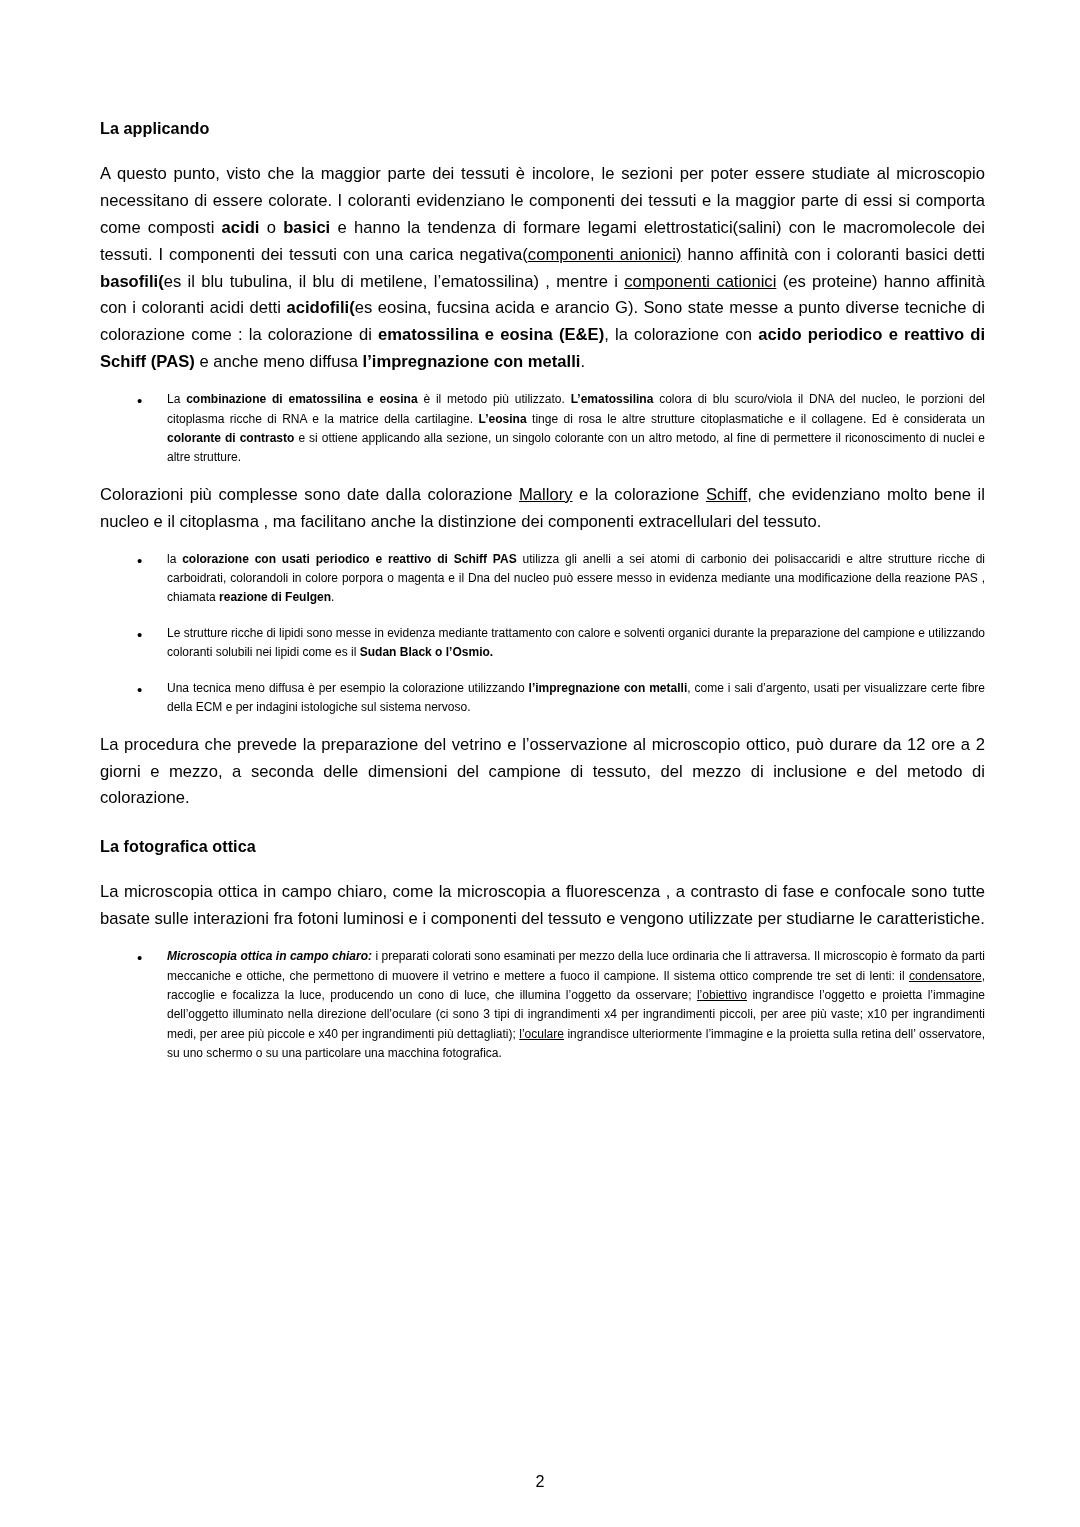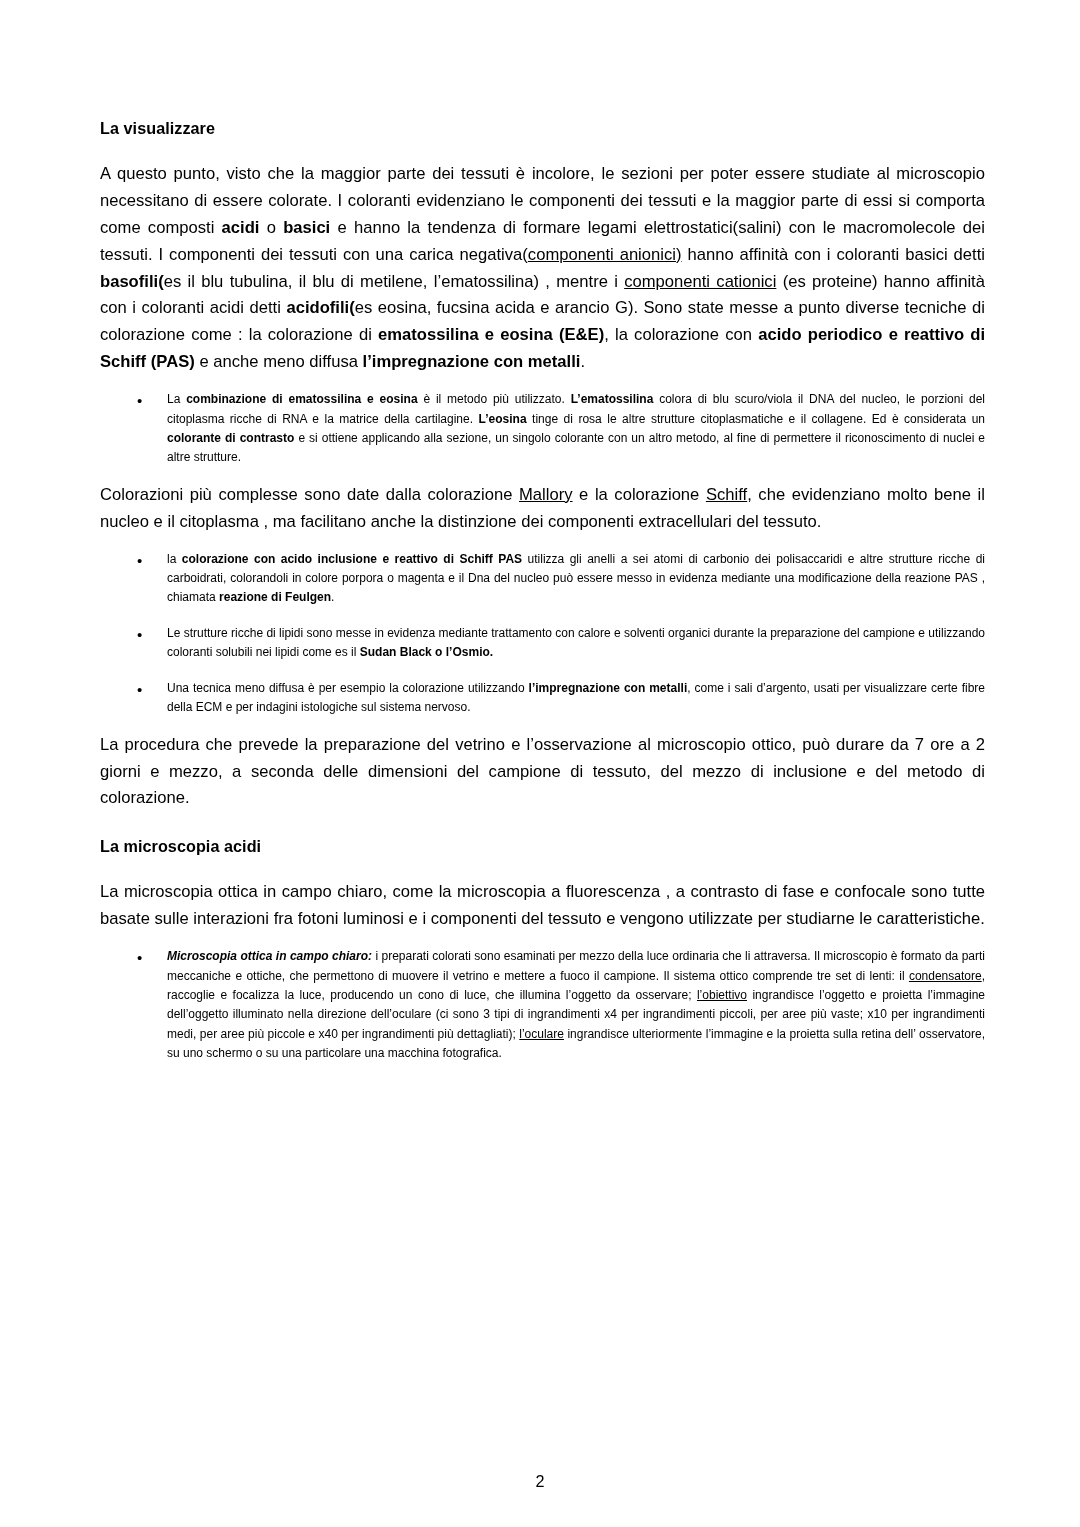--- a/index.html
+++ b/index.html
@@ -86,41 +86,41 @@
     line-height: 1;
     color: #000000;
   }
 </style>
 </head>
 <body>
 
 <div class="page">
   <div class="doc-body">
 
-    <h2 class="heading">La visualizzare</h2>
+    <h2 class="heading">La applicando</h2>
 
     <p class="para">A questo punto, visto che la maggior parte dei tessuti è incolore, le sezioni per poter essere studiate al microscopio necessitano di essere colorate. I coloranti evidenziano le componenti dei tessuti e la maggior parte di essi si comporta come composti <b>acidi</b> o <b>basici</b> e hanno la tendenza di formare legami elettrostatici(salini) con le macromolecole dei tessuti. I componenti dei tessuti con una carica negativa(<u>componenti anionici)</u> hanno affinità con i coloranti basici detti <b>basofili(</b>es il blu tubulina, il blu di metilene, l’ematossilina) , mentre i <u>componenti cationici</u> (es proteine) hanno affinità con i coloranti acidi detti <b>acidofili(</b>es eosina, fucsina acida e arancio G). Sono state messe a punto diverse tecniche di colorazione come : la colorazione di <b>ematossilina e eosina (E&amp;E)</b>, la colorazione con <b>acido periodico e reattivo di Schiff (PAS)</b> e anche meno diffusa <b>l’impregnazione con metalli</b>.</p>
 
     <ul class="bullets">
       <li>La <b>combinazione di ematossilina e eosina</b> è il metodo più utilizzato. <b>L’ematossilina</b> colora di blu scuro/viola il DNA del nucleo, le porzioni del citoplasma ricche di RNA e la matrice della cartilagine. <b>L’eosina</b> tinge di rosa le altre strutture citoplasmatiche e il collagene. Ed è considerata un <b>colorante di contrasto</b> e si ottiene applicando alla sezione, un singolo colorante con un altro metodo, al fine di permettere il riconoscimento di nuclei e altre strutture.</li>
     </ul>
 
     <p class="para">Colorazioni più complesse sono date dalla colorazione <u>Mallory</u> e la colorazione <u>Schiff</u>, che evidenziano molto bene il nucleo e il citoplasma , ma facilitano anche la distinzione dei componenti extracellulari del tessuto.</p>
 
     <ul class="bullets">
-      <li>la <b>colorazione con acido inclusione e reattivo di Schiff PAS</b> utilizza gli anelli a sei atomi di carbonio dei polisaccaridi e altre strutture ricche di carboidrati, colorandoli in colore porpora o magenta e il Dna del nucleo può essere messo in evidenza mediante una modificazione della reazione PAS , chiamata <b>reazione di Feulgen</b>.</li>
+      <li>la <b>colorazione con usati periodico e reattivo di Schiff PAS</b> utilizza gli anelli a sei atomi di carbonio dei polisaccaridi e altre strutture ricche di carboidrati, colorandoli in colore porpora o magenta e il Dna del nucleo può essere messo in evidenza mediante una modificazione della reazione PAS , chiamata <b>reazione di Feulgen</b>.</li>
       <li>Le strutture ricche di lipidi sono messe in evidenza mediante trattamento con calore e solventi organici durante la preparazione del campione e utilizzando coloranti solubili nei lipidi come es il <b>Sudan Black o l’Osmio.</b></li>
       <li>Una tecnica meno diffusa è per esempio la colorazione utilizzando <b>l’impregnazione con metalli</b>, come i sali d’argento, usati per visualizzare certe fibre della ECM e per indagini istologiche sul sistema nervoso.</li>
     </ul>
 
-    <p class="para">La procedura che prevede la preparazione del vetrino e l’osservazione al microscopio ottico, può durare da 7 ore a 2 giorni e mezzo, a seconda delle dimensioni del campione di tessuto, del mezzo di inclusione e del metodo di colorazione.</p>
+    <p class="para">La procedura che prevede la preparazione del vetrino e l’osservazione al microscopio ottico, può durare da 12 ore a 2 giorni e mezzo, a seconda delle dimensioni del campione di tessuto, del mezzo di inclusione e del metodo di colorazione.</p>
 
     <div class="spacer-sm"></div>
 
-    <h2 class="heading">La microscopia acidi</h2>
+    <h2 class="heading">La fotografica ottica</h2>
 
     <p class="para">La microscopia ottica in campo chiaro, come la microscopia a fluorescenza , a contrasto di fase e confocale sono tutte basate sulle interazioni fra fotoni luminosi e i componenti del tessuto e vengono utilizzate per studiarne le caratteristiche.</p>
 
     <ul class="bullets">
       <li><span class="bi">Microscopia ottica in campo chiaro:</span> i preparati colorati sono esaminati per mezzo della luce ordinaria che li attraversa. Il microscopio è formato da parti meccaniche e ottiche, che permettono di muovere il vetrino e mettere a fuoco il campione. Il sistema ottico comprende tre set di lenti: il <span class="bu">condensatore</span>, raccoglie e focalizza la luce, producendo un cono di luce, che illumina l’oggetto da osservare; <span class="bu">l’obiettivo</span> ingrandisce l’oggetto e proietta l’immagine dell’oggetto illuminato nella direzione dell’oculare (ci sono 3 tipi di ingrandimenti x4 per ingrandimenti piccoli, per aree più vaste; x10 per ingrandimenti medi, per aree più piccole e x40 per ingrandimenti più dettagliati); <span class="bu">l’oculare</span> ingrandisce ulteriormente l’immagine e la proietta sulla retina dell’ osservatore, su uno schermo o su una particolare una macchina fotografica.</li>
     </ul>
 
   </div>
 
   <div class="page-number">2</div>

